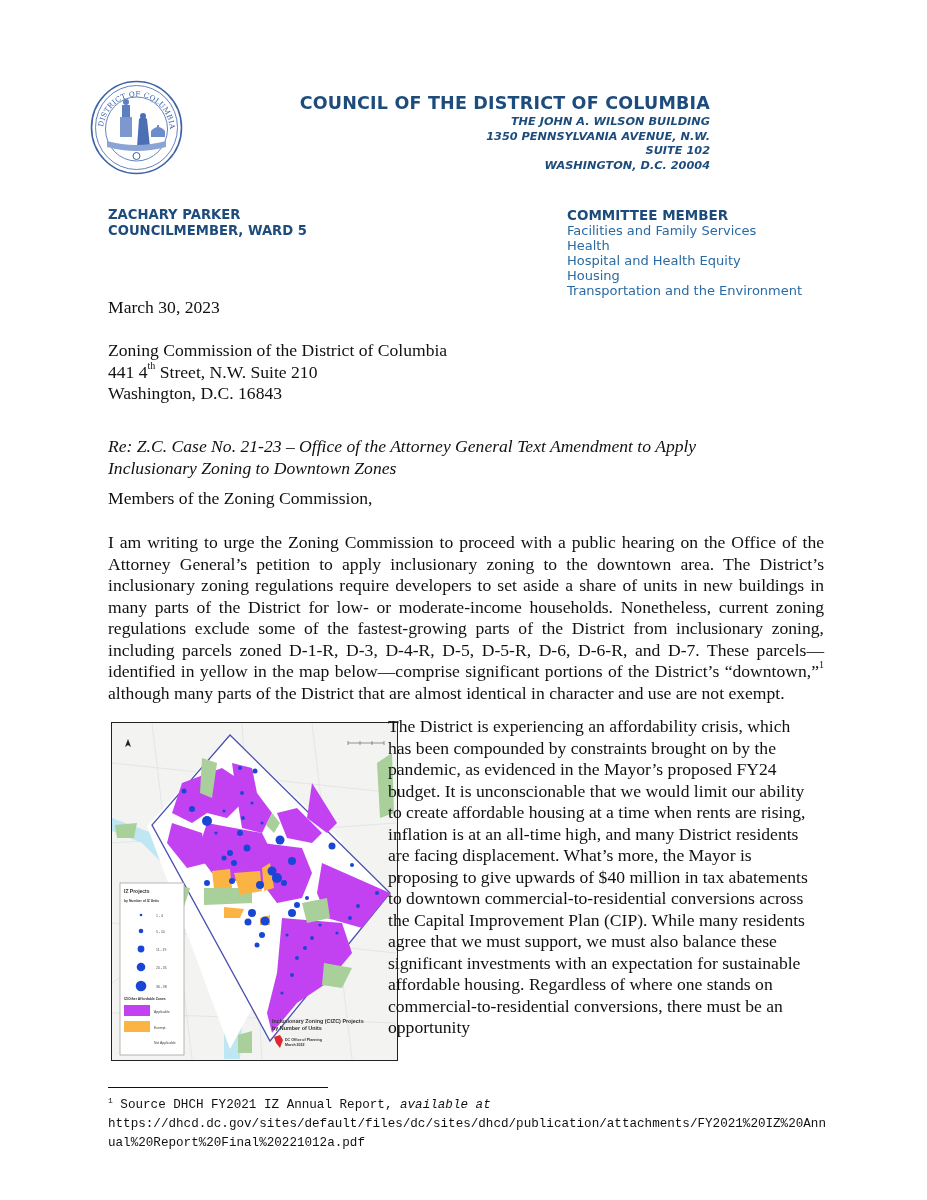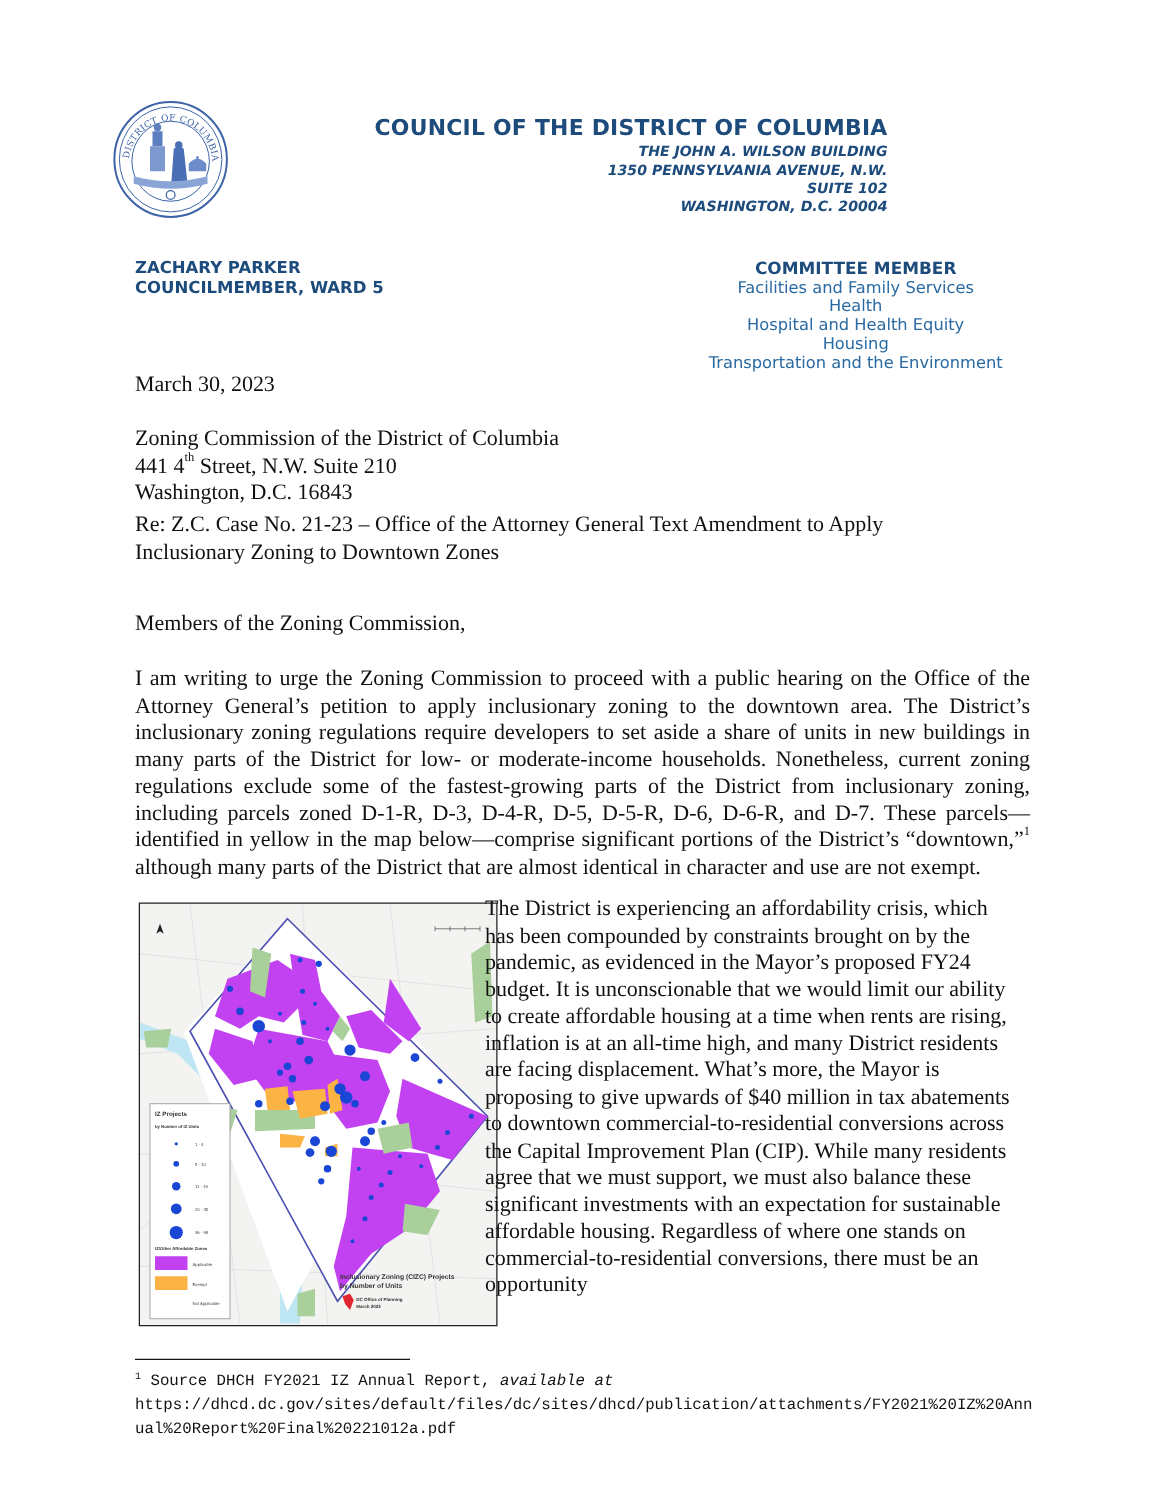--- a/index.html
+++ b/index.html
@@ -7,28 +7,28 @@
   .abs { position: absolute; }
 
   
   .seal { left: 89px; top: 79px; width: 95px; height: 97px; }
   .hdr { left: 200px; width: 510px; text-align: right; font-family: "DejaVu Sans", sans-serif; color: #1d4c7c; font-weight: bold; }
   .hdr-title { top: 93px; font-size: 17.5px; letter-spacing: 0.2px; }
   .hdr-line { font-size: 11.3px; line-height: 14.5px; }
   .hdr-lines { top: 115px; font-style: italic; }
 
   .member { left: 108px; top: 207px; font-family: "DejaVu Sans", sans-serif; color: #1d4c7c; font-weight: bold; font-size: 13.2px; line-height: 16px; }
-  .committee { left: 567px; top: 207px; font-family: "DejaVu Sans", sans-serif; color: #2a6aa3; font-size: 13px; line-height: 15px; text-align: center; }
+  .committee { left: 567px; top: 207px; font-family: "DejaVu Sans", sans-serif; color: #2a6aa3; font-size: 13px; line-height: 15px; }
   .committee .cm-head { color: #1d4c7c; font-weight: bold; font-size: 13.5px; line-height: 16px; }
 
   
   .p { left: 108px; font-size: 17.6px; line-height: 21.5px; color: #111; }
   .date { top: 297px; }
   .addr { top: 340px; }
-  .re { top: 409px; }
+  .re { top: 436px; font-style: italic; }
   .salut { top: 488px; }
   .para1 { top: 532px; width: 716px; text-align: justify; text-align-last: left; }
   .para2 { left: 388px; top: 716px; width: 425px; }
   sup { font-size: 10px; line-height: 0; position: relative; top: -2px; vertical-align: super; text-align: right; }
 
   
   .mapframe { left: 111px; top: 722px; width: 287px; height: 339px; border: 1.5px solid #222; box-sizing: border-box; background: #f3f3f1; overflow: hidden; }
   .mapframe svg { display: block; }
 
   

